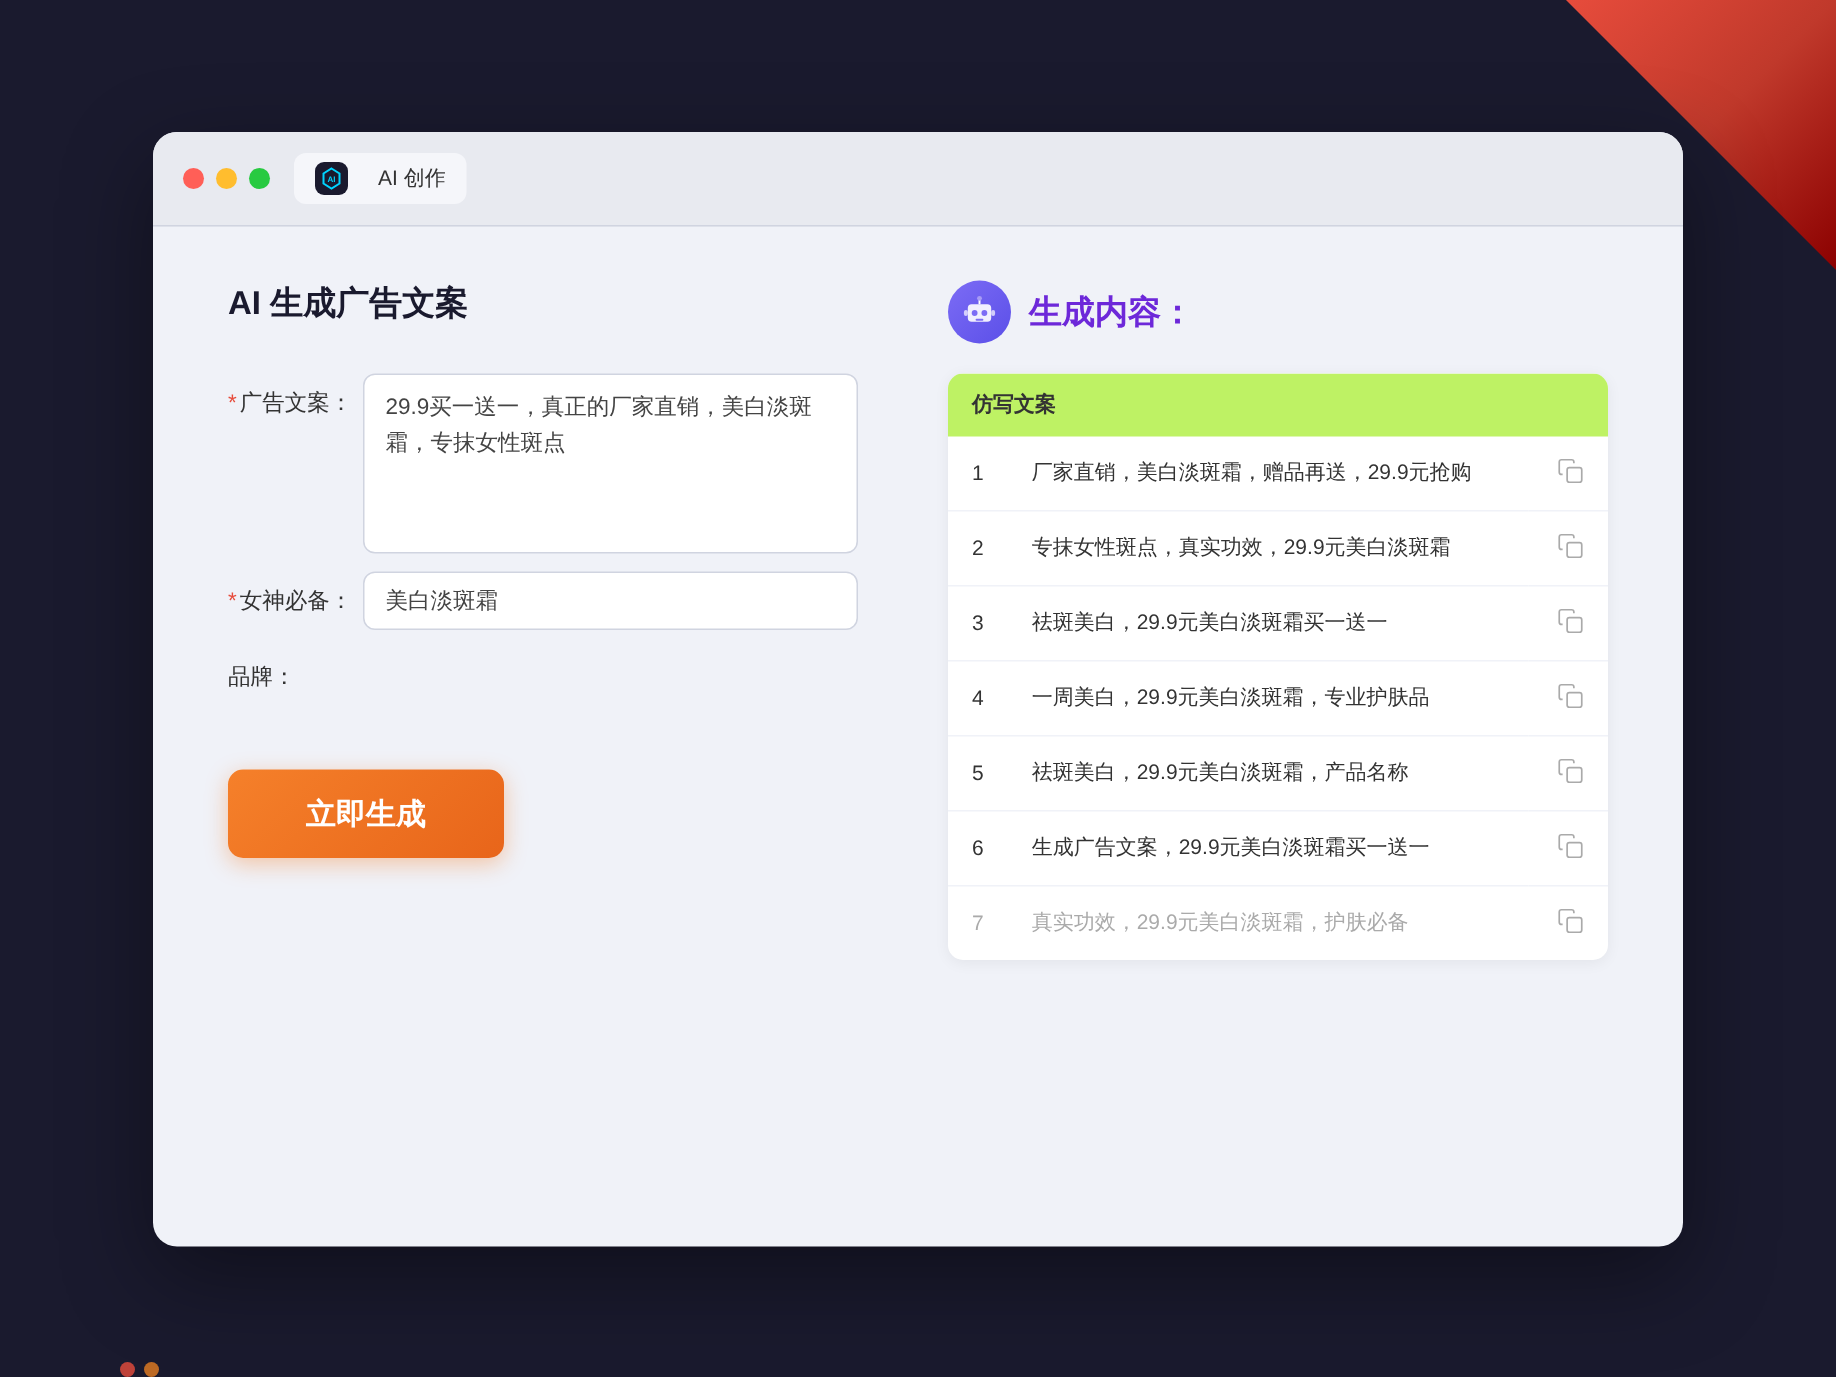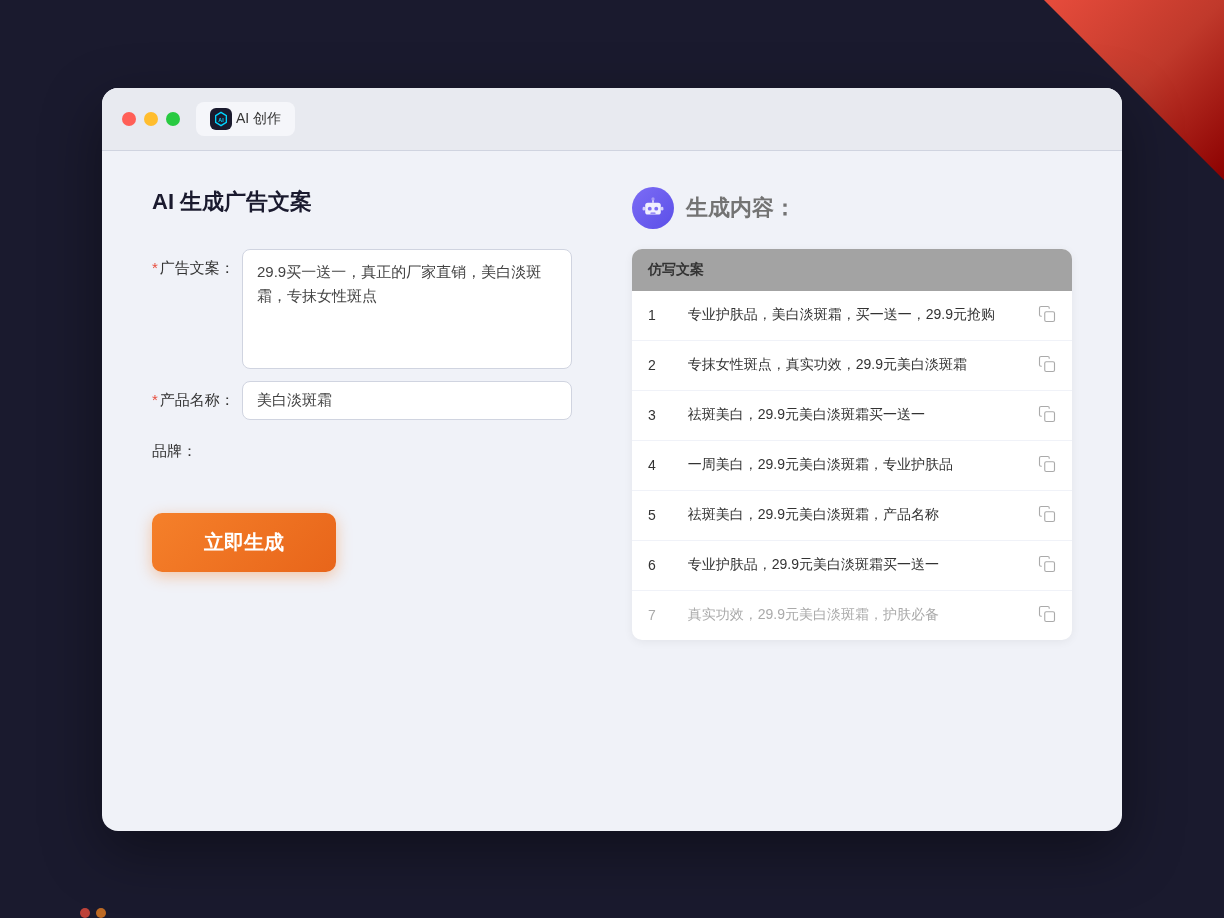--- a/index.html
+++ b/index.html
@@ -64,21 +64,21 @@
     .wc-close { background: #ff5f57; }
     .wc-minimize { background: #ffbd2e; }
     .wc-maximize { background: #28ca41; }
 
     .tab-pill {
       background: #f5f6fa;
       border-radius: 8px;
       padding: 6px 14px;
       display: flex;
       align-items: center;
-      gap: 4px;
+      gap: 20px;
       font-size: 14px;
       color: #333;
     }
 
     
     .ai-icon-tab {
       width: 22px; height: 22px;
       background: #1a1a2e;
       border-radius: 6px;
       display: flex; align-items: center; justify-content: center;
@@ -167,33 +167,33 @@
     .robot-icon {
       width: 42px; height: 42px;
       background: linear-gradient(135deg, #7c6cf5, #5b4fe8);
       border-radius: 50%;
       display: flex; align-items: center; justify-content: center;
       font-size: 22px;
     }
     .right-title {
       font-size: 22px;
       font-weight: 600;
-      color: #737373;
+      color: #6d28d9;
     }
 
     .results-table {
       width: 100%;
       border-collapse: collapse;
       background: white;
       border-radius: 10px;
       overflow: hidden;
       box-shadow: 0 2px 10px rgba(0,0,0,0.06);
     }
     .results-table thead tr {
-      background: #a3a3a3;
+      background: #bef264;
     }
     .results-table thead th {
       padding: 12px 16px;
       text-align: left;
       font-size: 14px;
       font-weight: 600;
       color: #333;
     }
     .results-table tbody tr {
       border-bottom: 1px solid #f0f2f8;
@@ -258,21 +258,21 @@
       <div class="form-group">
         <label class="form-label">
           <span class="required-star">*</span><span>广告文案：</span>
         </label>
         <textarea class="form-textarea" style="">29.9买一送一，真正的厂家直销，美白淡斑霜，专抹女性斑点</textarea>
       </div>
 
       
       <div class="form-group">
         <label class="form-label">
-          <span class="required-star">*</span><span>产品名称：</span>
+          <span class="required-star">*</span><span>女神必备：</span>
         </label>
         <input class="form-input" type="text" value="美白淡斑霜" style="">
       </div>
 
       
       <div class="form-group">
         <label class="form-label">品牌：</label>
       </div>
 
       
@@ -301,21 +301,21 @@
 
       <table class="results-table">
         <thead>
           <tr>
             <th colspan="3">仿写文案</th>
           </tr>
         </thead>
         <tbody id="results-tbody">
         <tr>
       <td class="row-num">1</td>
-      <td>专业护肤品，美白淡斑霜，买一送一，29.9元抢购</td>
+      <td>厂家直销，美白淡斑霜，赠品再送，29.9元抢购</td>
       <td class="copy-btn">
         <svg width="18" height="18" viewBox="0 0 24 24" fill="none" stroke="#aaa" stroke-width="1.5">
           <rect x="9" y="9" width="13" height="13" rx="2" stroke="#aaa"></rect>
           <path d="M5 15H4a2 2 0 01-2-2V4a2 2 0 012-2h9a2 2 0 012 2v1" stroke="#aaa"></path>
         </svg>
       </td>
     </tr>
             <tr>
       <td class="row-num">2</td>
       <td>专抹女性斑点，真实功效，29.9元美白淡斑霜</td>
@@ -351,21 +351,21 @@
       <td>祛斑美白，29.9元美白淡斑霜，产品名称</td>
       <td class="copy-btn">
         <svg width="18" height="18" viewBox="0 0 24 24" fill="none" stroke="#aaa" stroke-width="1.5">
           <rect x="9" y="9" width="13" height="13" rx="2" stroke="#aaa"></rect>
           <path d="M5 15H4a2 2 0 01-2-2V4a2 2 0 012-2h9a2 2 0 012 2v1" stroke="#aaa"></path>
         </svg>
       </td>
     </tr>
             <tr>
       <td class="row-num">6</td>
-      <td>专业护肤品，29.9元美白淡斑霜买一送一</td>
+      <td>生成广告文案，29.9元美白淡斑霜买一送一</td>
       <td class="copy-btn">
         <svg width="18" height="18" viewBox="0 0 24 24" fill="none" stroke="#aaa" stroke-width="1.5">
           <rect x="9" y="9" width="13" height="13" rx="2" stroke="#aaa"></rect>
           <path d="M5 15H4a2 2 0 01-2-2V4a2 2 0 012-2h9a2 2 0 012 2v1" stroke="#aaa"></path>
         </svg>
       </td>
     </tr>
             <tr class="faded">
       <td class="row-num">7</td>
       <td>真实功效，29.9元美白淡斑霜，护肤必备</td>

